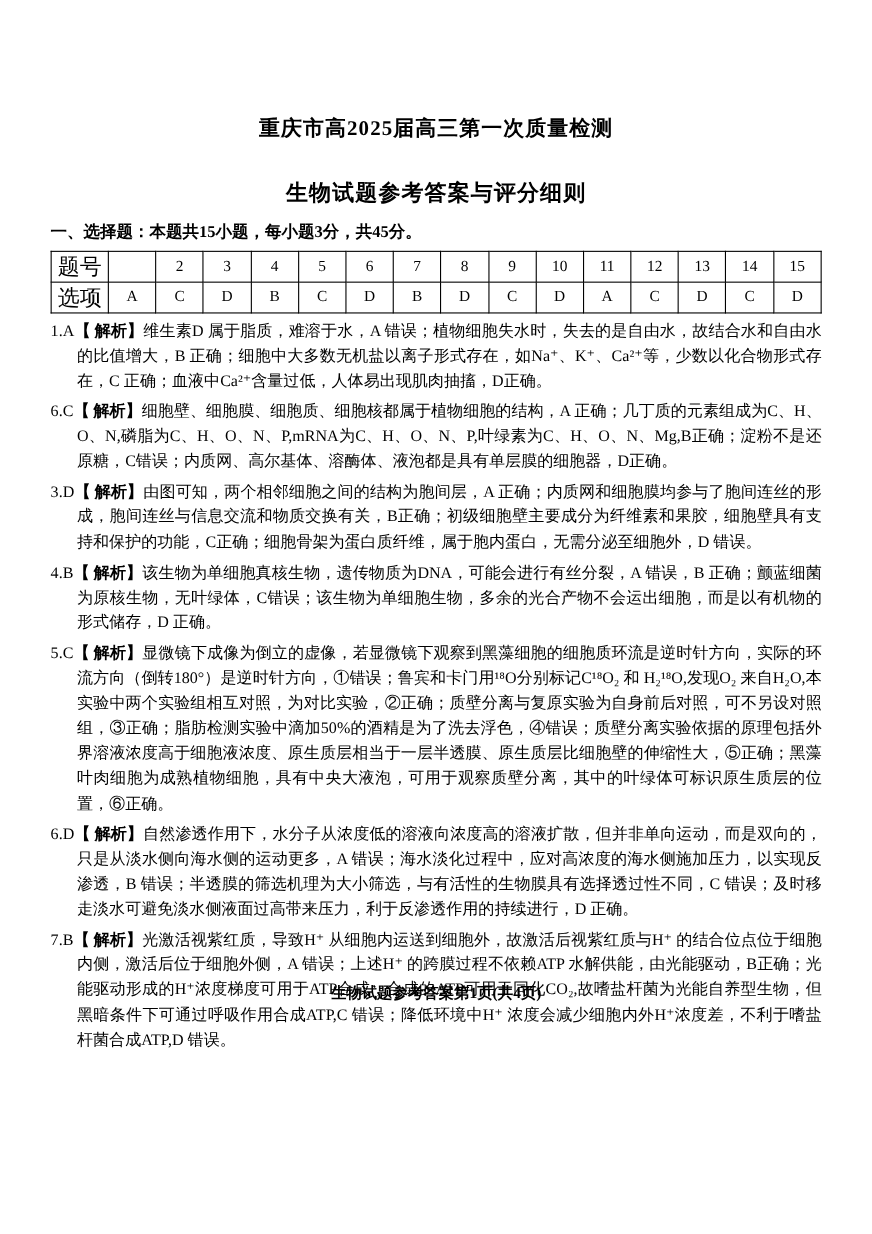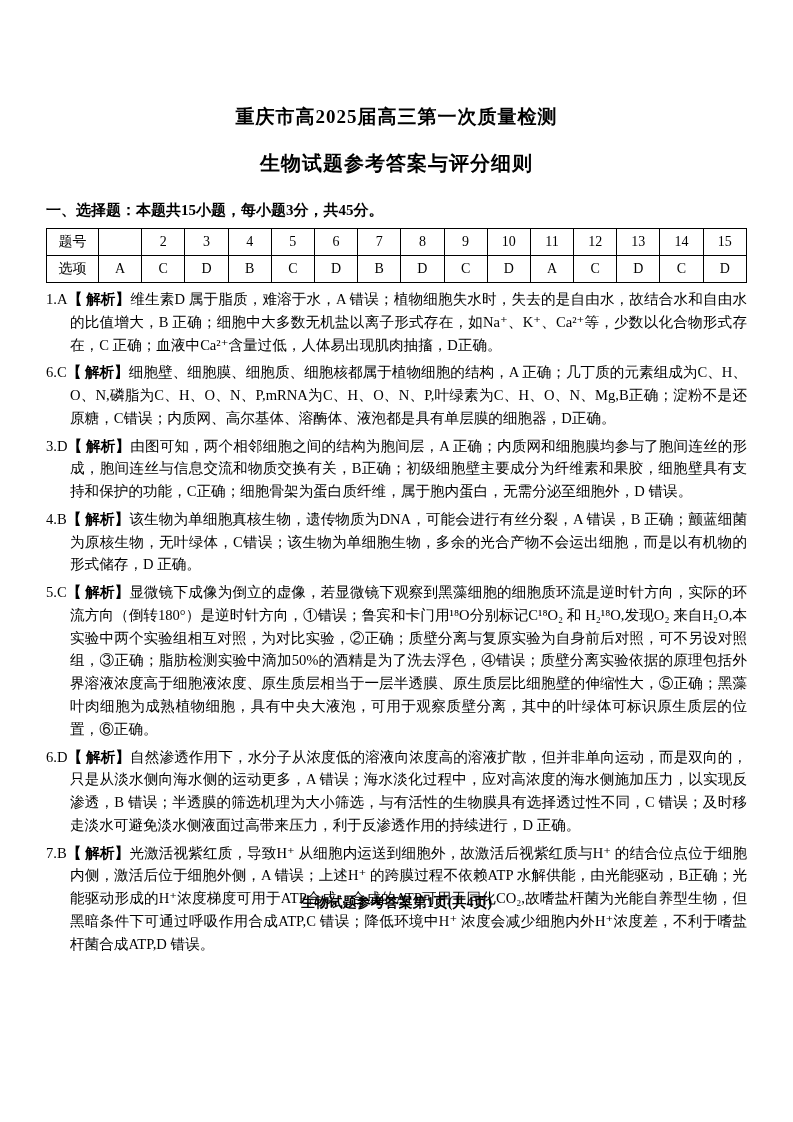--- a/index.html
+++ b/index.html
@@ -18,43 +18,43 @@
   .title {
     text-align: center;
     font-weight: 700;
     font-size: 19px;
     letter-spacing: 1px;
   }
   .subtitle {
     text-align: center;
     font-weight: 700;
     font-size: 20px;
-    margin-top: 20px;
+    margin-top: 32px;
     letter-spacing: 1px;
   }
   .section-header {
     font-weight: 700;
     font-size: 15px;
-    margin-top: 24px;
+    margin-top: 12px;
   }
   table.answers {
     width: 100%;
     border-collapse: collapse;
     table-layout: fixed;
     margin-top: 8px;
   }
   table.answers td {
     border: 1px solid #000;
     text-align: center;
     font-size: 14px;
     height: 27px;
     padding: 0 2px;
     font-weight: 400;
   }
-  table.answers td.rowlab { width: 52px; font-size: 14px; }
+  table.answers td.rowlab { width: 52px; font-size: 20px; }
   .explanations { }
   .exp {
     font-size: 14.6px;
     line-height: 1.56;
     text-align: justify;
     padding-left: 24px;
     text-indent: -24px;
     margin-top: 5px;
   }
   .exp-marker { font-weight: 700; }

